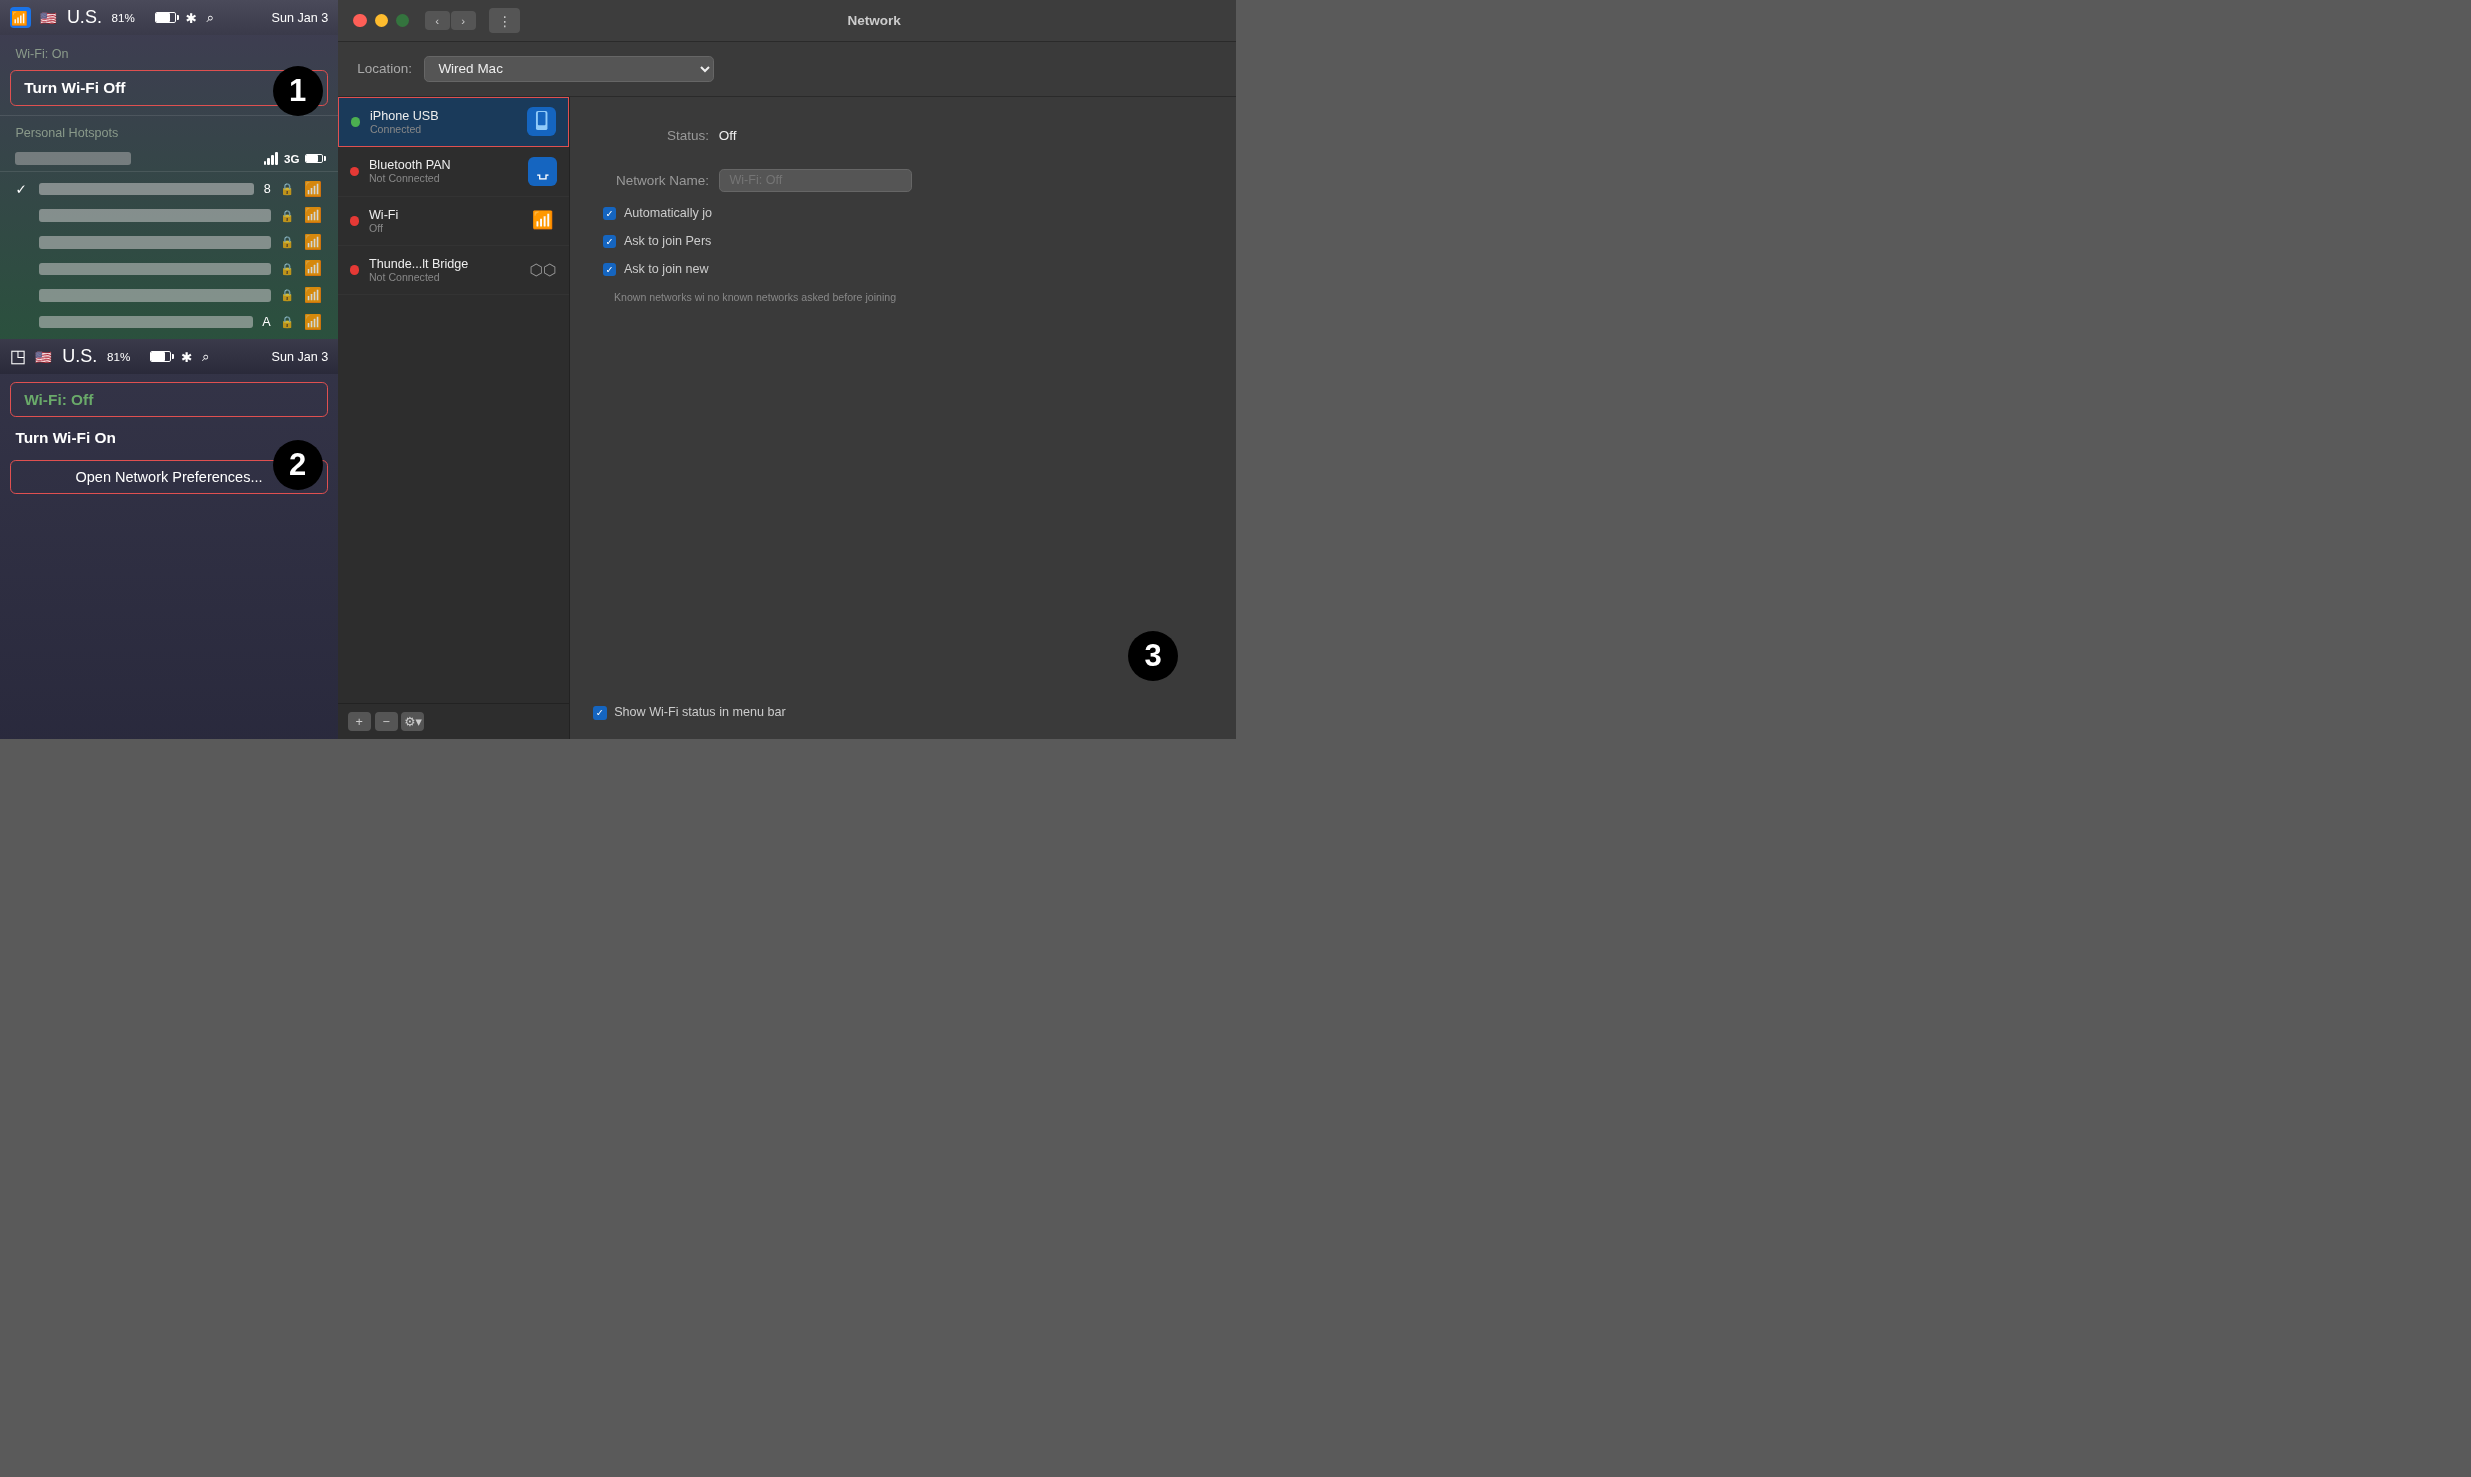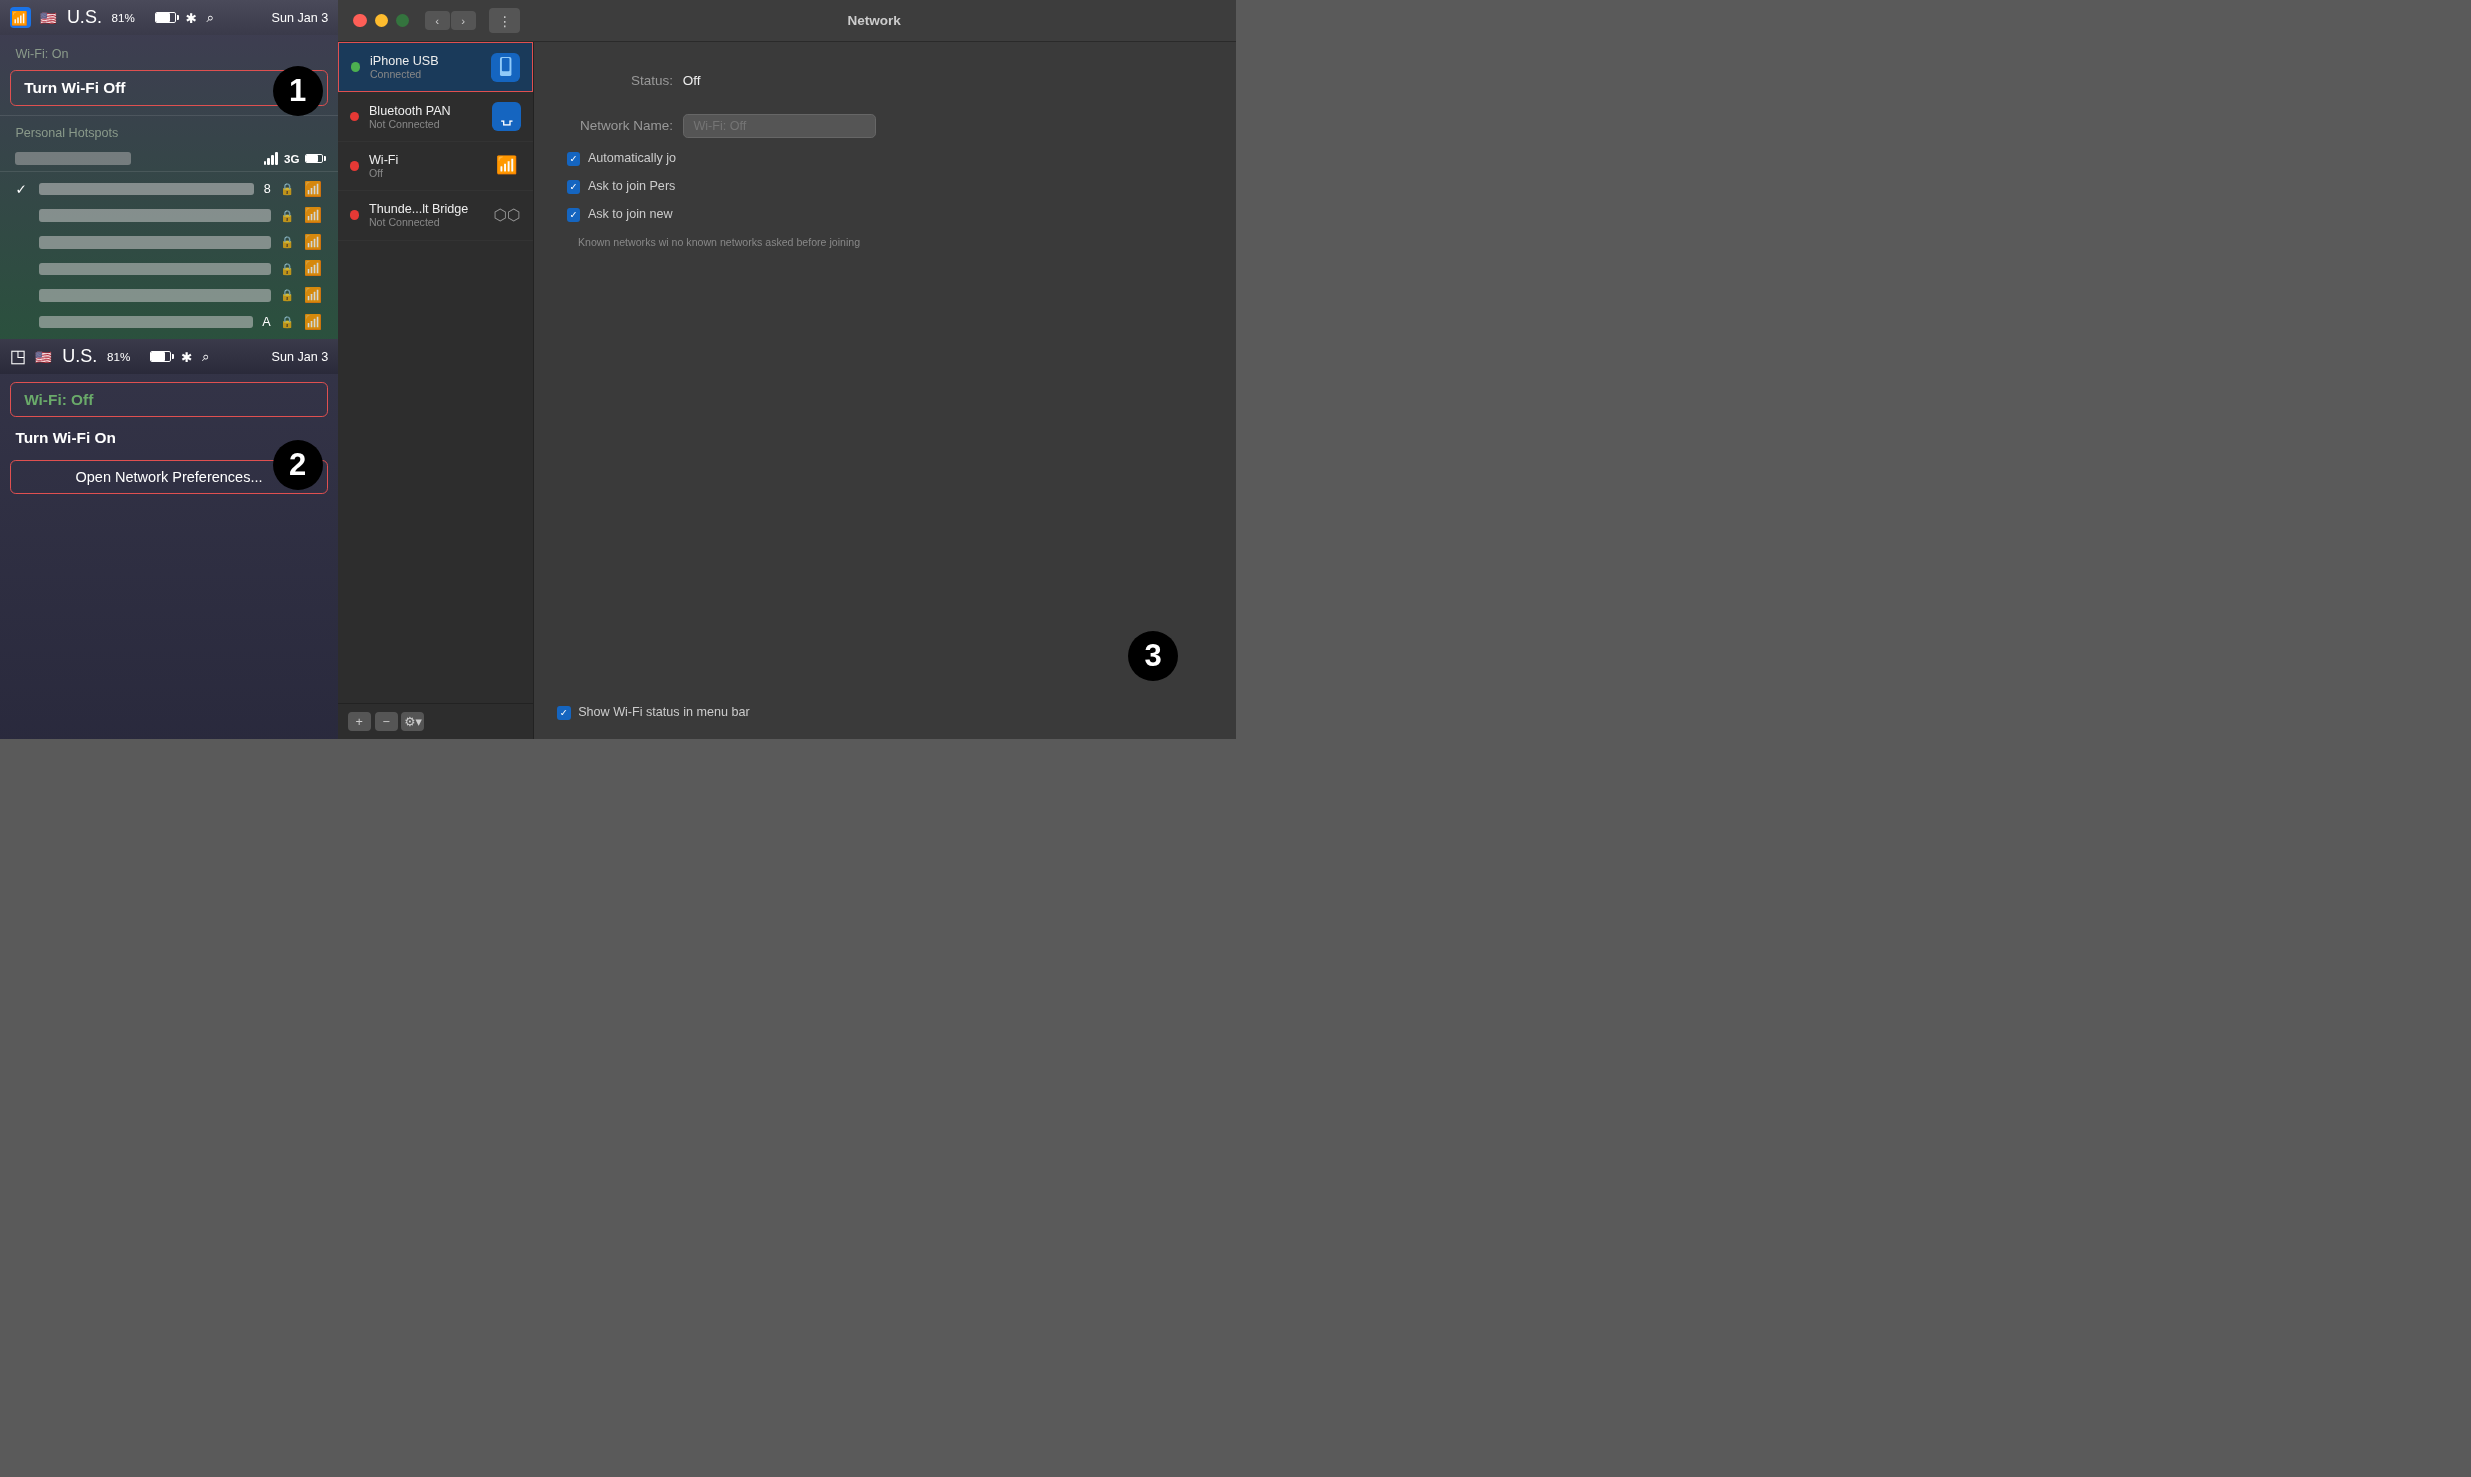--- a/index.html
+++ b/index.html
@@ -359,21 +359,21 @@
       border-radius: 4.8px;
       color: #eee;
       font-size: 13.5px;
       padding: 3.9px 9.7px;
       flex: 1;
       max-width: 290px;
     }
 
     
     .network-sidebar {
-      width: 196px;
+      width: 232px;
       background: #2d2d2d;
       border-right: 1px solid #222;
       display: flex;
       flex-direction: column;
     }
 
     .network-list-item {
       display: flex;
       align-items: center;
       padding: 9.7px 11.6px;
@@ -662,20 +662,24 @@
     <div class="nav-btn-group">
       <div class="nav-btn">‹</div>
       <div class="nav-btn">›</div>
     </div>
 
     <div class="grid-btn" style="margin-left:5.8px;">⋮</div>
 
     <div class="window-title">Network</div>
   </div>
 
+  <div class="location-bar">
+    <span class="location-label">Location:</span>
+    <select class="location-select"><option>Wired Mac</option></select>
+  </div>
 
   <div style="display:flex;flex:1;">
 
     <div class="network-sidebar">
 
       <div class="network-list-item selected">
         <div class="status-dot dot-green"></div>
         <div class="network-list-info">
           <div class="network-list-name">iPhone USB</div>
           <div class="network-list-status">Connected</div>

